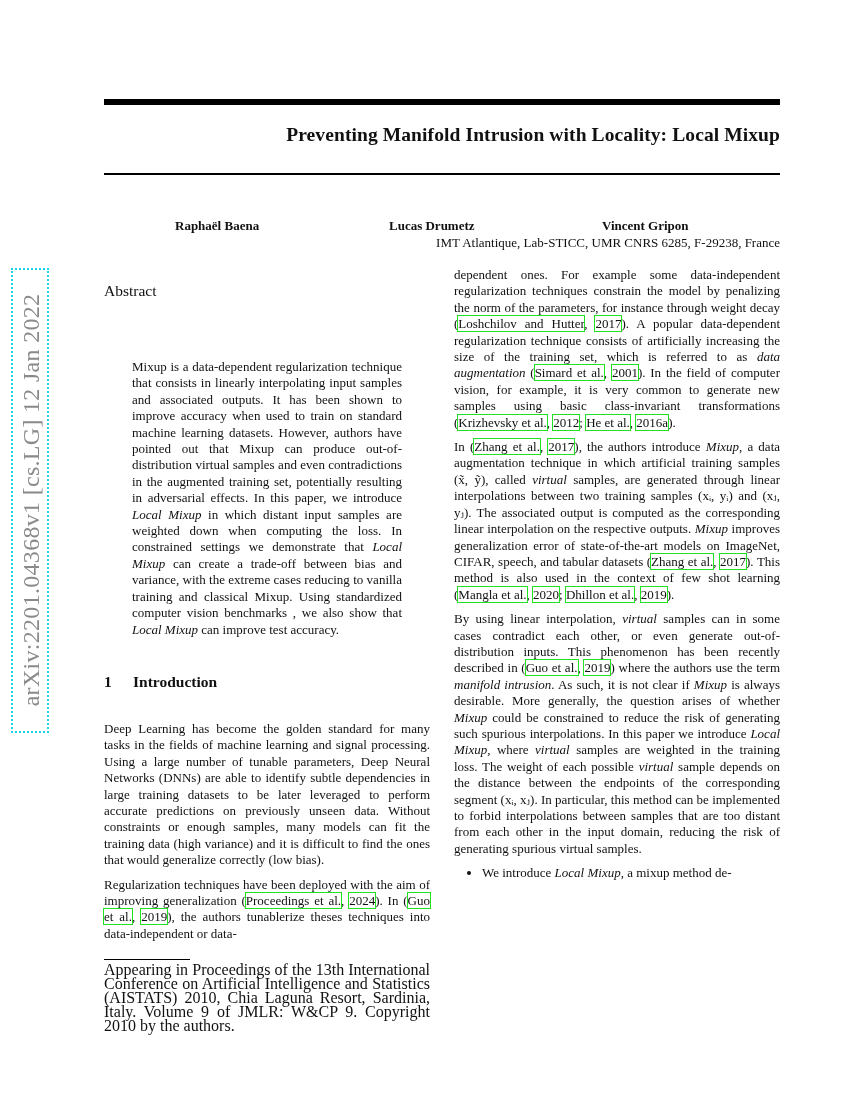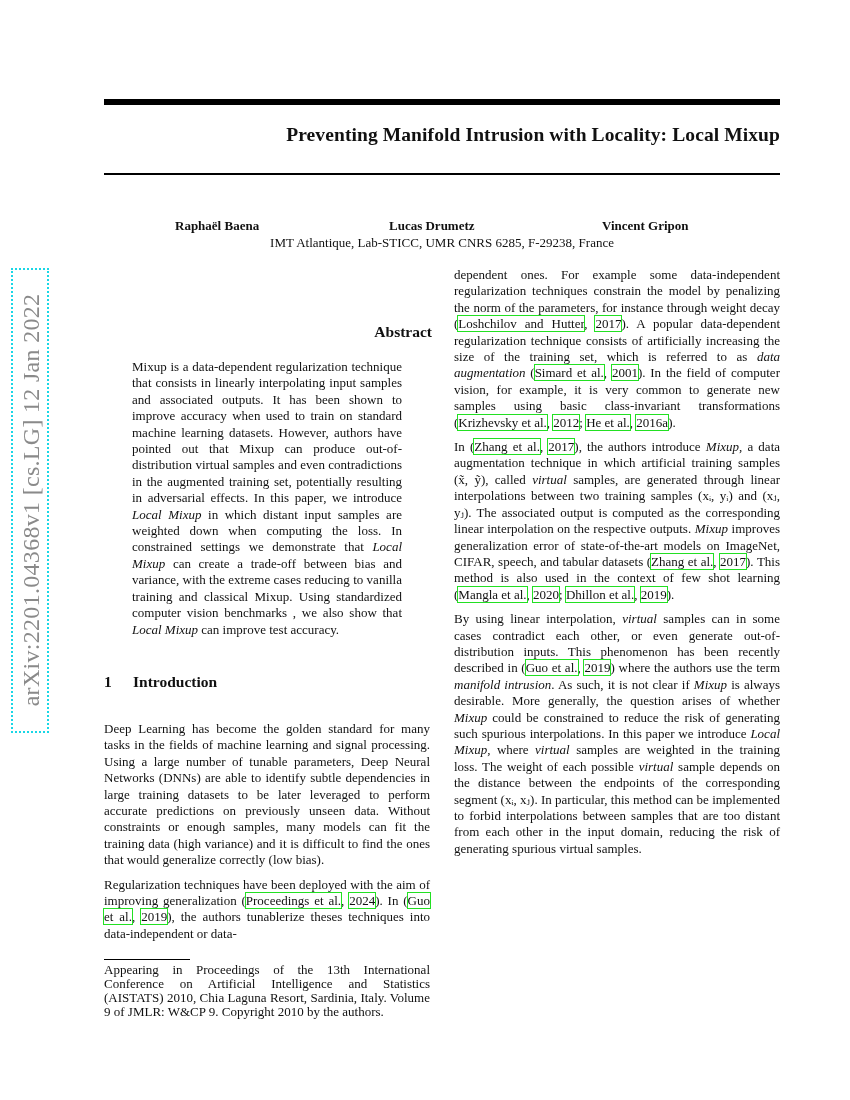--- a/index.html
+++ b/index.html
@@ -3,39 +3,39 @@
 <meta charset="utf-8">
 <style>
   html, body { margin: 0; padding: 0; background: #ffffff; }
   body { width: 850px; height: 1100px; position: relative; overflow: hidden;
          font-family: "Liberation Serif", "DejaVu Serif", serif; color: #111; }
   .rule-top { position: absolute; left: 104px; top: 99px; width: 676px; height: 6px; background: #000; }
   .rule-mid { position: absolute; left: 104px; top: 173px; width: 676px; height: 2px; background: #000; }
   .title { position: absolute; left: 104px; top: 124px; width: 676px; text-align: right;
            font-size: 19.5px; font-weight: bold; letter-spacing: 0.1px; }
   .authors { position: absolute; top: 218px; font-size: 13px; font-weight: bold; }
-  .affil { position: absolute; left: 104px; top: 235px; width: 676px; text-align: center; font-size: 13px; }
+  .affil { position: absolute; left: 104px; top: 235px; width: 676px; text-align: right; font-size: 13px; }
 
   .stamp { position: absolute; left: 11px; top: 268px; width: 38px; height: 465px;
            border: 2px dotted #19d7e6; box-sizing: border-box; }
   .stamp-text { position: absolute; left: 31px; top: 500px; transform: translate(-50%,-50%) rotate(-90deg);
                 white-space: nowrap; font-size: 24px; color: #8a8a8a; letter-spacing: 0.3px; }
 
   .col { position: absolute; font-size: 13px; line-height: 16.4px; text-align: justify; hyphens: manual; }
   .col p { margin: 0 0 8px 0; }
-  .abs-head { position: absolute; left: 104px; top: 282px; width: 328px; text-align: right;
-              font-size: 15.5px; font-weight: bold; margin-top: 41px; }
+  .abs-head { position: absolute; left: 104px; top: 282px; width: 328px; text-align: left;
+              font-size: 15.5px; font-weight: normal; }
   .abstract { left: 132px; top: 323px; width: 270px; margin-top: 36px; }
   .sec-head { position: absolute; left: 104px; top: 673px; font-size: 15.5px; font-weight: bold; }
   .sec-head .num { display: inline-block; width: 29px; }
   .leftcol { left: 104px; top: 698px; width: 326px; margin-top: 23px; }
   .rightcol { left: 454px; top: 267px; width: 326px; }
   .cite { outline: 1px solid #22e022; outline-offset: 0px; }
   .fn-rule { position: absolute; left: 104px; top: 959px; width: 86px; height: 1px; background: #000; }
-  .footnote { position: absolute; left: 104px; top: 963px; width: 326px; font-size: 13px; line-height: 14px; text-align: justify; }
+  .footnote { position: absolute; left: 104px; top: 963px; width: 326px; font-size: 16px; line-height: 14px; text-align: justify; }
   ul.contrib { margin: 0; padding-left: 28px; }
   ul.contrib li { margin: 0; }
   i { font-style: italic; }
 </style>
 </head>
 <body>
 
 <div class="rule-top"></div>
 <div class="title">Preventing Manifold Intrusion with Locality: Local Mixup</div>
 <div class="rule-mid"></div>
@@ -70,13 +70,16 @@
 <div class="col rightcol">
   <p>
     <span>dependent ones. For example some data-independent regularization techniques constrain the model by penalizing the norm of the parameters, for instance through weight decay (</span><span class="cite">Loshchilov and Hutter</span>, <span class="cite">2017</span><span>). A popular data-dependent regularization technique consists of artificially increasing the size of the training set, which is referred to as </span><i>data augmentation</i><span> (</span><span class="cite">Simard et al.</span>, <span class="cite">2001</span><span>). In the field of computer vision, for example, it is very common to generate new samples using basic class-invariant transformations (</span><span class="cite">Krizhevsky et al.</span>, <span class="cite">2012</span>; <span class="cite">He et al.</span>, <span class="cite">2016a</span><span>).</span>
   </p>
   <p>
     <span>In (</span><span class="cite">Zhang et al.</span>, <span class="cite">2017</span><span>), the authors introduce </span><i>Mixup</i><span>, a data augmentation technique in which artificial training samples (x̃, ỹ), called </span><i>virtual</i><span> samples, are generated through linear interpolations between two training samples (xᵢ, yᵢ) and (xⱼ, yⱼ). The associated output is computed as the corresponding linear interpolation on the respective outputs. </span><i>Mixup</i><span> improves generalization error of state-of-the-art models on ImageNet, CIFAR, speech, and tabular datasets (</span><span class="cite">Zhang et al.</span>, <span class="cite">2017</span><span>). This method is also used in the context of few shot learning (</span><span class="cite">Mangla et al.</span>, <span class="cite">2020</span>; <span class="cite">Dhillon et al.</span>, <span class="cite">2019</span><span>).</span>
   </p>
   <p>
     <span>By using linear interpolation, </span><i>virtual</i><span> samples can in some cases contradict each other, or even generate out-of-distribution inputs. This phenomenon has been recently described in (</span><span class="cite">Guo et al.</span>, <span class="cite">2019</span><span>) where the authors use the term </span><i>manifold intrusion</i><span>. As such, it is not clear if </span><i>Mixup</i><span> is always desirable. More generally, the question arises of whether </span><i>Mixup</i><span> could be constrained to reduce the risk of generating such spurious interpolations. In this paper we introduce </span><i>Local Mixup</i><span>, where </span><i>virtual</i><span> samples are weighted in the training loss. The weight of each possible </span><i>virtual</i><span> sample depends on the distance between the endpoints of the corresponding segment (xᵢ, xⱼ). In particular, this method can be implemented to forbid interpolations between samples that are too distant from each other in the input domain, reducing the risk of generating spurious virtual samples.</span>
   </p>
+  <ul class="contrib">
+    <li><span>We introduce </span><i>Local Mixup</i><span>, a mixup method de-</span></li>
+  </ul>
 </div>
 
 </body></html>

